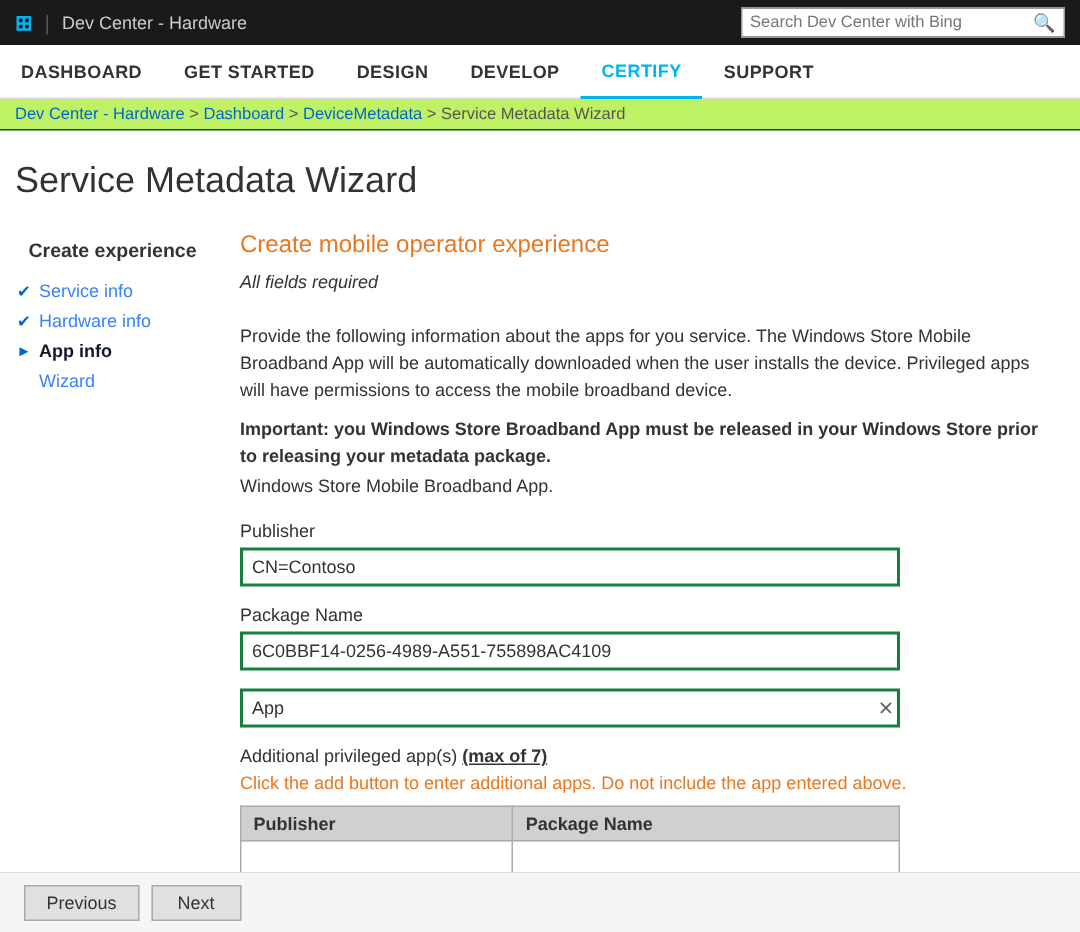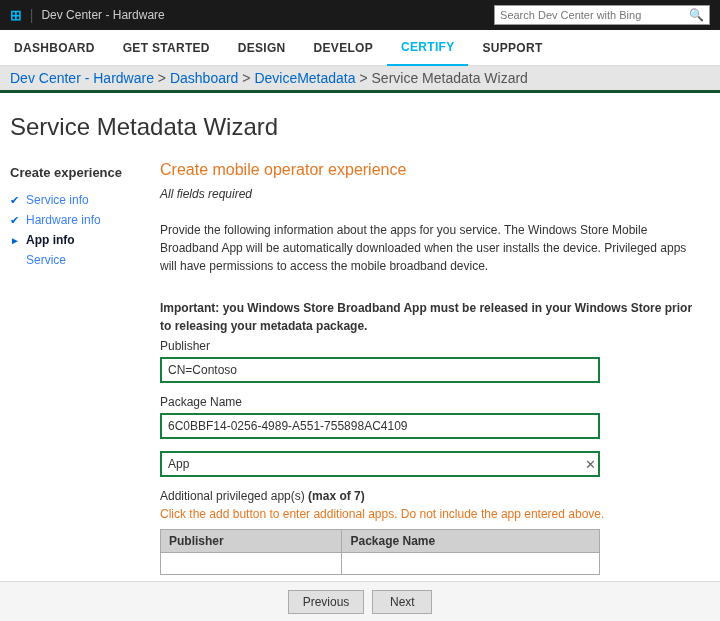--- a/index.html
+++ b/index.html
@@ -30,73 +30,73 @@
     }
     #navbar a {
       text-decoration: none; color: #333; font-size: 12px; font-weight: 600;
       padding: 0 14px; height: 36px; display: flex; align-items: center;
       text-transform: uppercase; letter-spacing: 0.3px;
     }
     #navbar a.active { color: #00b4f0; border-bottom: 2px solid #00b4f0; }
 
     
     #breadcrumb {
-      background: #e5e5e5; border-bottom: 3px solid #14532d;
-      padding: 4px 10px; font-size: 14px; color: #555;
+      background: #bef264; border-bottom: 1px solid #14532d;
+      padding: 4px 10px; font-size: 11px; color: #555;
     }
     #breadcrumb a { color: #0066cc; text-decoration: none; }
     #breadcrumb span { color: #555; }
 
     
     #page { padding: 20px 20px 20px 10px; }
     #page-title { font-size: 24px; font-weight: 300; color: #333; margin-bottom: 20px; }
 
     
     #main-layout { display: flex; gap: 0; }
 
     
-    #sidebar { width: 130px; flex-shrink: 0; padding-top: 4px; }
+    #sidebar { width: 130px; flex-shrink: 0; padding-top: 4px; text-align: center; }
     #sidebar h3 { font-size: 13px; font-weight: 600; color: #333; margin-bottom: 10px; }
     .sidebar-item {
       display: flex; align-items: center; gap: 4px;
       font-size: 12px; color: #333; padding: 3px 0; cursor: pointer;
     }
     .sidebar-item .check { color: #0066cc; font-size: 11px; width: 12px; }
     .sidebar-item .arrow { color: #0066cc; font-size: 10px; width: 12px; }
     .sidebar-item.active { color: #0066cc; font-weight: 600; }
     .sidebar-item.active .label { color: #0f172a; }
     .sidebar-item .label { color: #3b82f6; }
 
     
     #content { flex: 1; padding-left: 20px; }
 
     #section-title { font-size: 16px; color: #e87722; font-weight: 400; margin-bottom: 8px; }
     #all-fields { font-style: italic; font-size: 12px; color: #333; margin-bottom: 20px; }
-    #description { font-size: 12px; color: #333; line-height: 1.5; margin-bottom: 24px; max-width: 570px; }
+    #description { font-size: 12px; color: #333; line-height: 1.5; margin-bottom: 8px; max-width: 570px; }
     #important { font-size: 12px; color: #333; line-height: 1.5; margin-bottom: 4px; max-width: 570px; }
     #important strong { font-weight: 700; }
     #store-note { font-size: 12px; color: #333; margin-bottom: 16px; }
 
     .field-group { margin-bottom: 12px; }
     .field-label { font-size: 12px; color: #333; margin-bottom: 4px; }
     .field-input {
       width: 440px; height: 26px; border: 2px solid #15803d; padding: 0 6px;
       font-size: 12px; color: #333; outline: none;
     }
 
     .field-input-wrapper { position: relative; display: inline-block; }
     .clear-btn {
       position: absolute; right: 4px; top: 50%; transform: translateY(-50%);
       background: none; border: none; cursor: pointer; font-size: 13px; color: #666;
       padding: 0; line-height: 1;
     }
     .field-input-with-clear { width: 440px; padding-right: 12px; }
 
     #additional-label { font-size: 12px; color: #333; margin-bottom: 4px; }
-    #additional-label span { font-weight: 700; }
+    #additional-label span { font-weight: 700; text-decoration: underline; }
     #click-add-note { font-size: 12px; color: #e87722; margin-bottom: 8px; }
 
     
     #apps-table { width: 440px; border-collapse: collapse; margin-bottom: 8px; }
     #apps-table th {
       background: #d0d0d0; border: 1px solid #aaa; padding: 4px 8px;
       font-size: 12px; font-weight: 600; color: #333; text-align: left;
     }
     #apps-table td {
       border: 1px solid #aaa; padding: 4px 8px; font-size: 12px; color: #333;
@@ -107,21 +107,21 @@
     #add-btn {
       display: block; margin-left: 378px; margin-top: 4px;
       background: #e0e0e0; border: 1px solid #aaa; padding: 3px 14px;
       font-size: 12px; cursor: pointer; color: #333;
     }
 
     
     #bottom-nav {
       position: fixed; bottom: 0; right: 0; left: 0;
       background: #f5f5f5; border-top: 1px solid #ddd;
-      display: flex; justify-content: center; align-items: center;
+      display: flex; justify-content: flex-start; align-items: center;
       padding: 8px 16px; gap: 8px; height: 40px;
     }
     .nav-btn {
       background: #e0e0e0; border: 1px solid #aaa; padding: 4px 14px;
       font-size: 12px; cursor: pointer; color: #333; min-width: 60px;
     }
   </style>
 </head>
 <body>
 
@@ -171,31 +171,32 @@
       <div class="sidebar-item">
         <span class="check">✔</span>
         <span class="label">Hardware info</span>
       </div>
       <div class="sidebar-item active">
         <span class="arrow">►</span>
         <span class="label">App info</span>
       </div>
       <div class="sidebar-item">
         <span class="check" style="visibility:hidden;">✔</span>
-        <span class="label">Service</span>
+        <span class="label">Wizard</span>
       </div>
     </div>
 
     <div id="content">
       <div id="section-title">Create mobile operator experience</div>
       <div id="all-fields">All fields required</div>
       <div id="description">Provide the following information about the apps for you service. The Windows Store Mobile Broadband App will be automatically downloaded when the user installs the device. Privileged apps will have permissions to access the mobile broadband device.</div>
       <div id="important">
         <strong>Important: you Windows Store Broadband App must be released in your Windows Store prior to releasing your metadata package.</strong>
       </div>
+      <div id="store-note">Windows Store Mobile Broadband App.</div>
 
       <div class="field-group">
         <div class="field-label">Publisher</div>
         <input type="text" class="field-input" value="CN=Contoso" style="">
       </div>
 
       <div class="field-group">
         <div class="field-label">Package Name</div>
         <input type="text" class="field-input" value="6C0BBF14-0256-4989-A551-755898AC4109" style="">
       </div>

